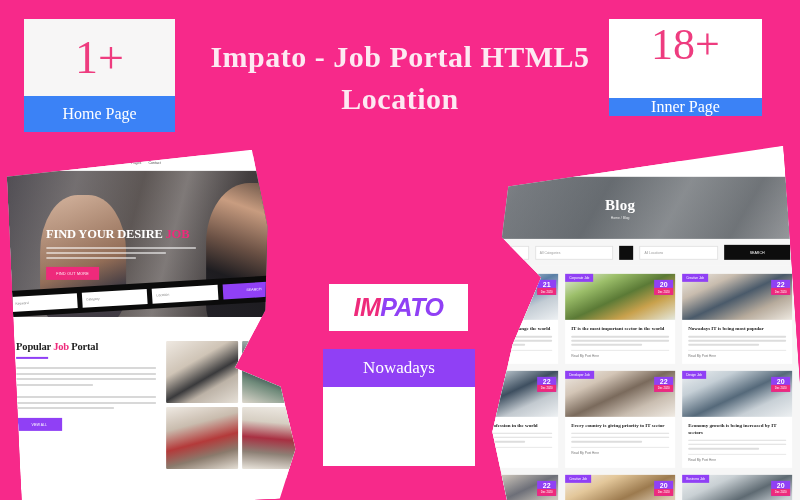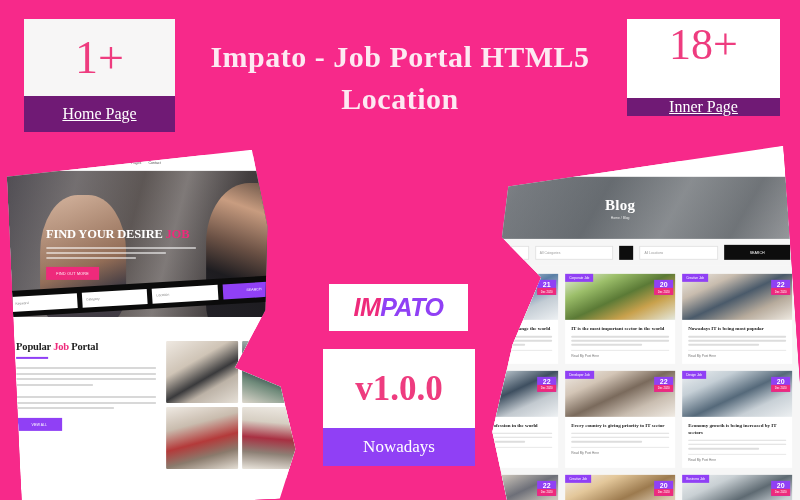--- a/index.html
+++ b/index.html
@@ -28,37 +28,36 @@
     flex: 1;
     display: flex;
     align-items: center;
     justify-content: center;
     color: #ee3c7f;
     font-family: "Liberation Serif", serif;
     letter-spacing: 0px;
     background: #f7f6f6;
   }
   .badge .cap {
-    background: #701a75;
+    background: #3b82f6;
     color: #ffffff;
     font-family: "Liberation Serif", serif;
     display: flex;
     align-items: center;
     justify-content: center;
-    text-decoration: underline;
   }
 
   #badge-home {
     left: 24px; top: 19px; width: 151px; height: 113px;
   }
   #badge-home .num { font-size: 46px; }
   #badge-home .cap { height: 36px; font-size: 16px; }
 
   #badge-inner {
-    right: 20px; top: 19px; width: 153px; height: 84px;
+    right: 38px; top: 19px; width: 153px; height: 84px;
     background: #ffffff;
   }
   #badge-inner .num { font-size: 44px; background:#ffffff; }
   #badge-inner .cap { height: 36px; font-size: 16px; margin-top: 28px; }
 
   
   #main-title {
     position: absolute;
     left: 180px;
     top: 36px;
@@ -633,15 +632,14 @@
       </div>
 
   </div>
 </div>
 
 <div id="logo-badge">
   <span class="logo-text"><span class="logo-im">IM</span><span class="logo-pato">PATO</span></span>
 </div>
 
 <div id="version-badge">
-  <div class="num">v1.0.0</div>
   <div class="cap">Nowadays</div>
 </div>
 
 </body></html>

